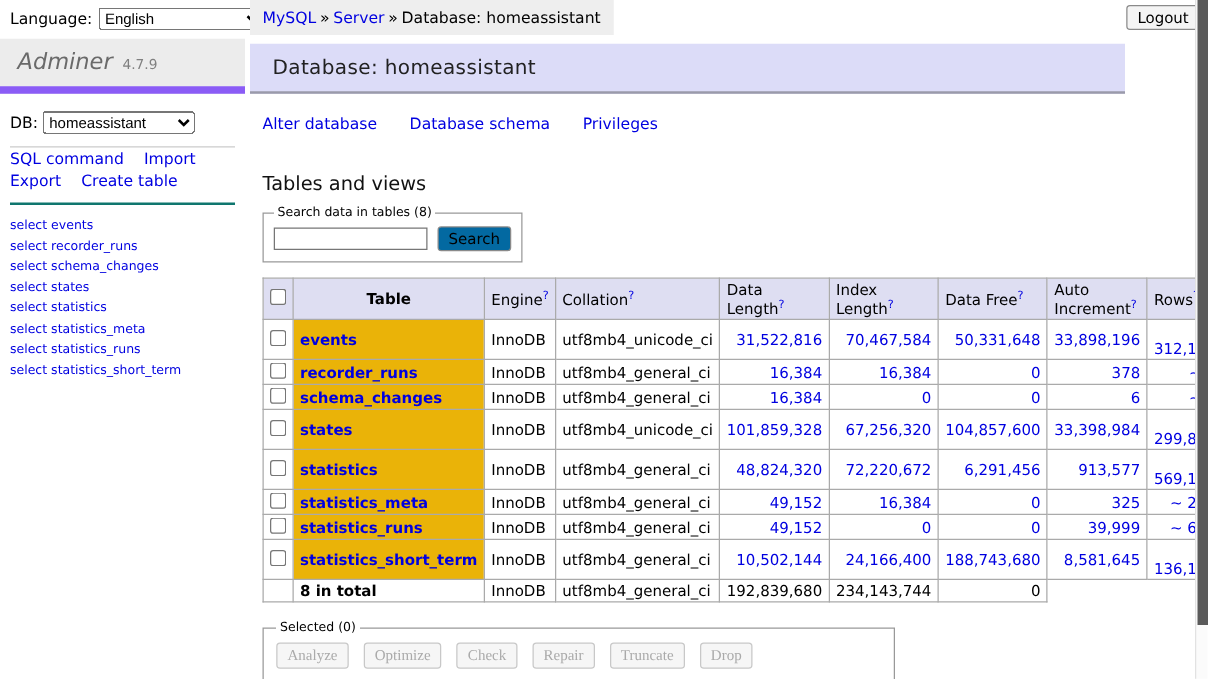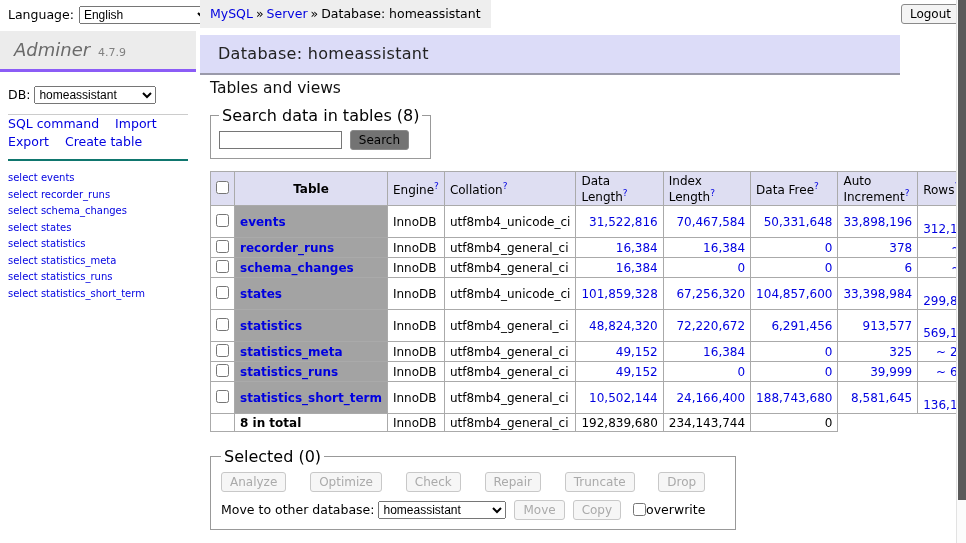--- a/index.html
+++ b/index.html
@@ -7,21 +7,21 @@
     font-family: "DejaVu Sans", sans-serif; font-size: 12px; color: #000; }
   a { color: #0000e0; text-decoration: none; cursor: pointer; }
 
   
   .lang-bar { position: absolute; left: 8px; top: 6px; }
   .lang-bar label { margin-right: 5px; font-size: 12.5px; margin-top: 38px; }
   .lang-bar select { width: 132px; font-size: 12px; }
 
   
   .sidebar { position: absolute; left: 0; top: 31px; width: 196px; }
-  .app-title { background: #ececec; border-bottom: 3px solid #8b5cf6; padding: 8px 14px 9px; }
+  .app-title { background: #ececec; border-bottom: 6px solid #8b5cf6; padding: 8px 14px 9px; }
   .app-title .app-name { font-style: italic; font-size: 18px; color: #6a6a6a; }
   .app-title .app-version { font-size: 11px; color: #808080; margin-left: 4px; }
   .db-row { margin: 14px 0 0 8px; font-size: 12.5px; }
   .db-row select { width: 122px; margin-left: 4px; font-size: 12px; }
   .side-links { margin: 10px 8px 0 8px; padding: 0 0 8px; border-top: 1px solid #ccc; border-bottom: 2px solid #0f766e; }
   .side-links .line { line-height: 17px; }
   .side-links a { margin-right: 16px; font-size: 12.5px; }
   .table-links { margin: 9px 8px 0 8px; }
   .table-links a { display: block; line-height: 16.5px; font-size: 10px; }
 
@@ -29,50 +29,50 @@
   .main { position: absolute; left: 200px; top: 0; width: 756px; }
   .breadcrumb { display: inline-block; background: #eee; padding: 6px 10px 7px; font-size: 12.5px; }
   .breadcrumb .sep { color: #000; margin: 0 3px; }
   .logout-btn { position: absolute; top: 4px; right: 6px; font-size: 12px; padding: 2px 8px;
     border: 1px solid #8a8a8a; border-radius: 3px; background: #f4f4f4; cursor: pointer; font-family: inherit; }
   h2.page-title { margin: 7px 56px 0 0; background: #dcdcf8; border-bottom: 2px solid #9a9aaa;
     padding: 9px 18px 10px; font-size: 16px; font-weight: normal; color: #222; letter-spacing: .3px; }
   .content { padding: 0 0 0 10px; }
   .action-links { margin-top: 16px; }
   .action-links a { margin-right: 26px; font-size: 12.5px; }
-  h3.section { margin-top: 4px; font-weight: normal; font-size: 15.5px; color: #111; }
+  h3.section { margin-top: 32px; font-weight: normal; font-size: 15.5px; color: #111; }
 
   fieldset { border: 1px solid #999; margin-top: 9px; padding: 5px 8px 8px; width: fit-content; }
-  legend { font-size: 16px; padding: 0 3px; }
+  legend { font-size: 10px; padding: 0 3px; }
   .search-fieldset input[type="text"] { width: 123px; height: 18px; border: 1px solid #767676; font-size: 12px; padding: 1px 3px; }
   .btn { font-size: 12px; padding: 2px 8px; border: 1px solid #8a8a8a; border-radius: 3px;
-    background: #737373; cursor: pointer; font-family: inherit; margin-left: 4px; }
+    background: #0369a1; cursor: pointer; font-family: inherit; margin-left: 4px; }
   .btn:disabled { border-color: #c8c8c8; color: #aaa; background: #f6f6f6; cursor: default; }
 
   
   table.db-tables { border-collapse: collapse; margin-top: 12px; font-size: 12px; }
   .db-tables th, .db-tables td { border: 1px solid #aaa; padding: 1.5px 5px; height: 17px; }
   .db-tables thead th { background: #dedef2; font-weight: normal; text-align: left; }
   .db-tables thead th.col-table { font-weight: bold; text-align: center; }
   .db-tables thead th sup, .db-tables thead th sup a { font-size: 9px; }
-  .db-tables tbody th.name { background: #a3a3a3; text-align: left; }
+  .db-tables tbody th.name { background: #eab308; text-align: left; }
   .db-tables .name a { font-weight: bold; }
   .db-tables td.num { text-align: right; }
   .db-tables .check-col { width: 21px; text-align: center; }
   .col-table { width: 118px; } .col-engine { width: 45px; } .col-collation { width: 123px; }
   .col-dl { width: 72px; } .col-il { width: 75px; } .col-df { width: 63px; margin-top: 19px; }
   .col-ai { width: 80px; } .col-rows { width: 55px; }
   tr.total-row td { font-weight: normal; }
   tr.total-row td.name-total { font-weight: bold; }
   tr.total-row td.void { border: none; background: transparent; }
 
   
   .selected-fieldset { margin-top: 15px; padding: 6px 10px 9px; }
   .selected-fieldset .row1 { margin-bottom: 8px; }
-  .selected-fieldset .row1 .btn { margin-left: 0; margin-right: 20px; }
+  .selected-fieldset .row1 .btn { margin-left: 0; margin-right: 8px; font-family: Liberation Serif, serif; }
   .move-row { font-size: 12.5px; }
   .move-row select { width: 128px; font-size: 12px; margin-left: 4px; }
   .move-row label.ovr { margin-left: 8px; font-size: 12.5px; }
   .move-row input[type="checkbox"] { vertical-align: -2px; }
 
   
   .scrollbar { position: fixed; right: 0; top: 0; width: 10px; height: 543px; background: #fbfbfb; border-left: 1px solid #e2e2e2; }
   .scrollbar .thumb { position: absolute; top: 0; left: 1px; width: 9px; height: 500px; background: #5a5a5a; }
 </style>
 </head>
@@ -113,20 +113,23 @@
 </div>
 
 <div class="main">
   <div class="breadcrumb">
     <a>MySQL</a><span class="sep">»</span><a>Server</a><span class="sep">»</span><span>Database: homeassistant</span>
   </div>
 
   <h2 class="page-title">Database: homeassistant</h2>
 
   <div class="content">
+    <div class="action-links">
+      <a>Alter database</a><a>Database schema</a><a>Privileges</a>
+    </div>
 
     <h3 class="section">Tables and views</h3>
 
     <fieldset class="search-fieldset">
       <legend>Search data in tables (8)</legend>
       <input type="text" value="" style="">
       <button class="btn">Search</button>
     </fieldset>
 
     <table class="db-tables">

